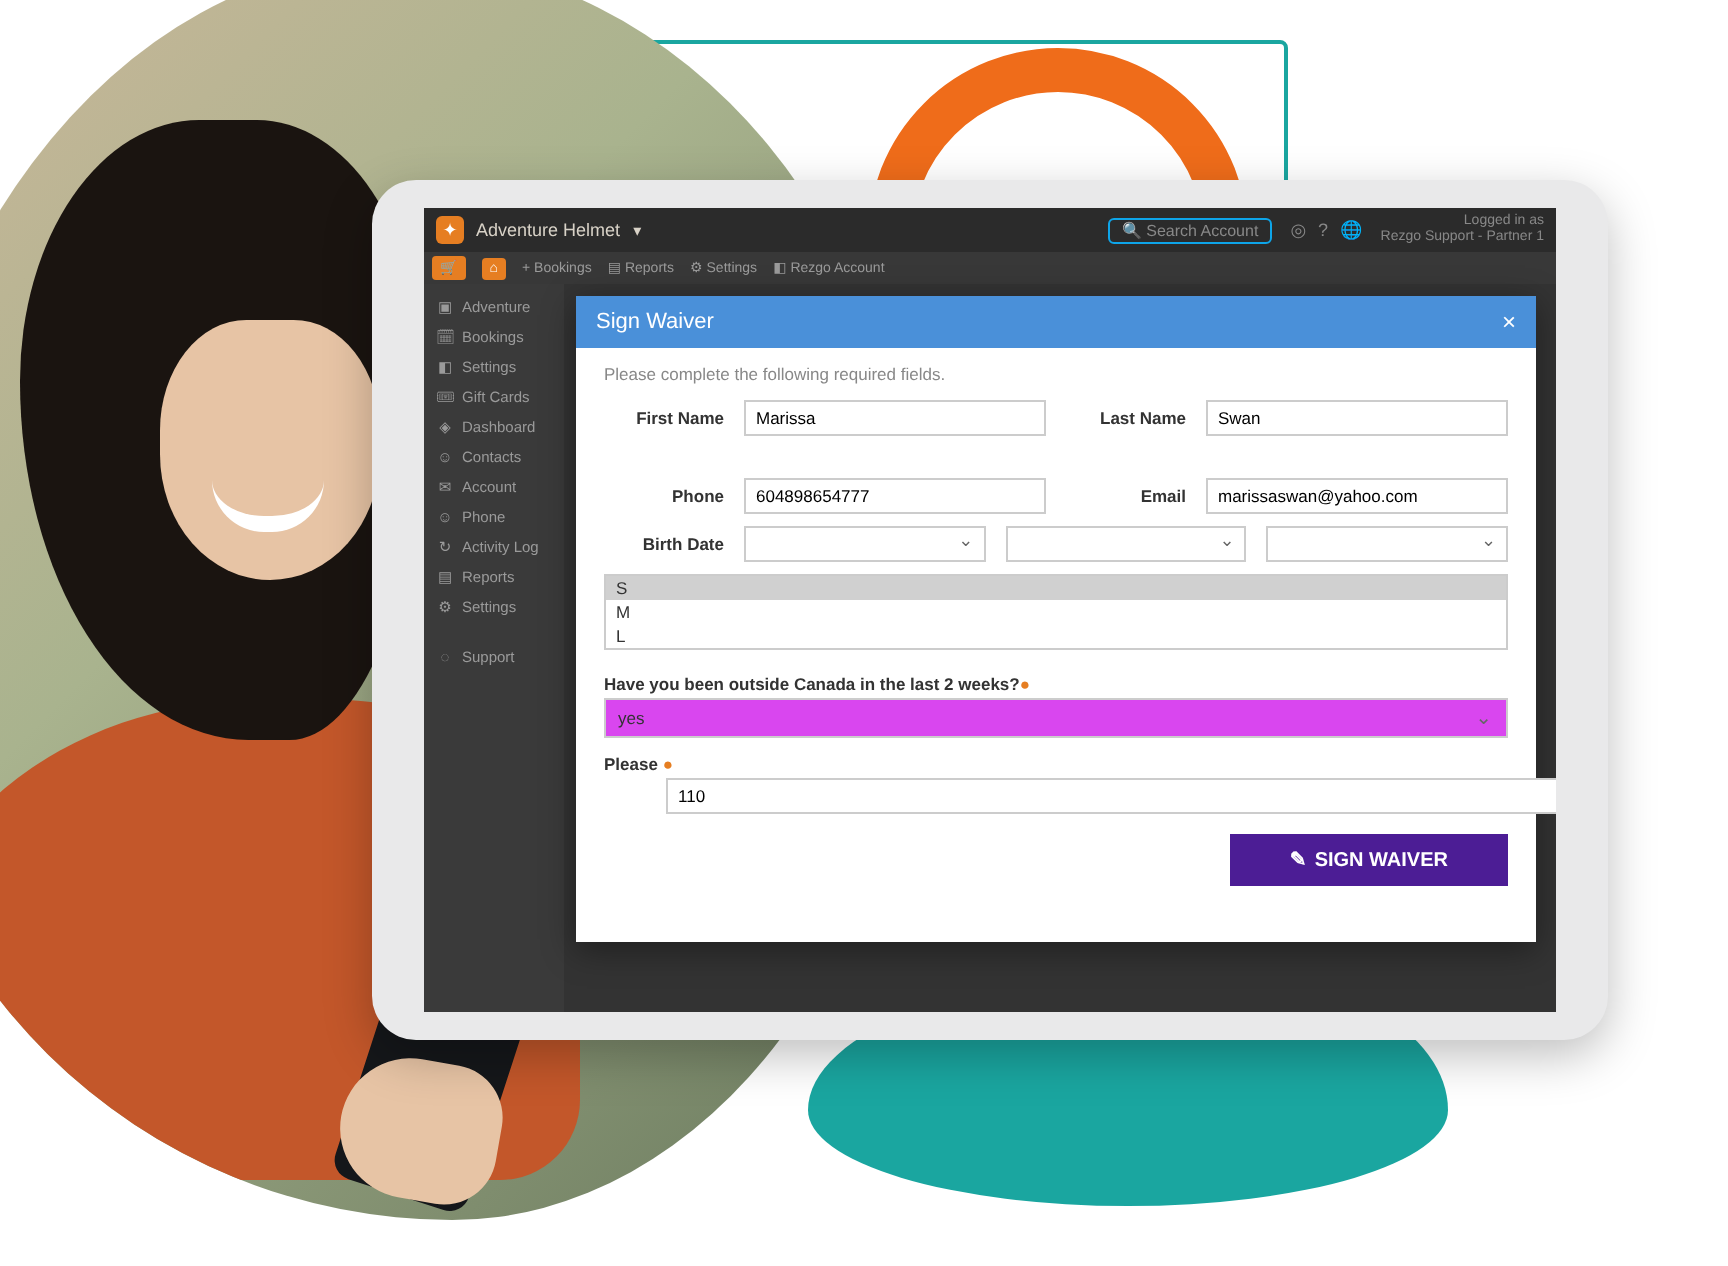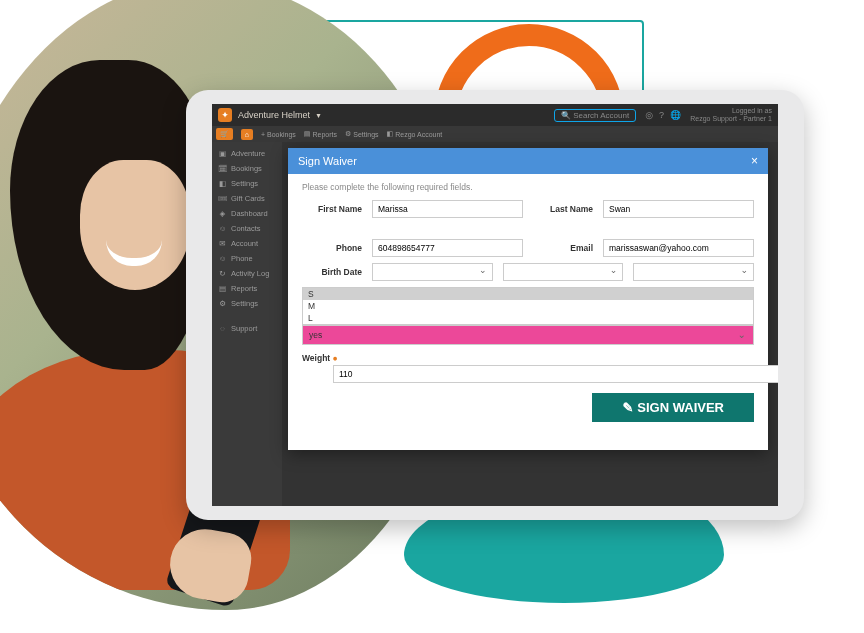--- a/index.html
+++ b/index.html
@@ -189,40 +189,40 @@
     padding:0;
   }
   .listbox div { padding:1px 5px; cursor:pointer; }
   .listbox div.selected { background:#d0d0d0; }
   .full-select {
     display:block;
     width:100%;
     border:1px solid #ccc;
     padding:4px 6px;
     font-size:8.5px;
-    background:#ec4899;
+    background:#d946ef;
     position:relative;
   }
   .full-select-wrap { position:relative; margin-bottom:8px;}
   .full-select-wrap::after {
     content:"⌄";
     position:absolute;
     right:8px; top:4px;
     font-size:10px;
     color:#666;
     pointer-events:none;
   }
   .sign-btn {
     display:block;
     margin-left:auto;
-    background:#0f766e;
+    background:#4c1d95;
     color:#fff;
     border:none;
     padding:7px 30px;
-    font-size:13px;
+    font-size:10px;
     font-weight:bold;
     cursor:pointer;
   }
   .sign-btn .pen { margin-right:4px; }
   
   .person {
     position:absolute;
     left:10px; top:70px;
     width:360px; height:500px;
   }
@@ -409,28 +409,31 @@
           <div class="select-wrap"><select class="form-input"><option></option></select></div>
           <div class="select-wrap"><select class="form-input"><option></option></select></div>
         </div>
 
         <div class="listbox">
           <div class="selected">S</div>
           <div>M</div>
           <div>L</div>
         </div>
 
+        <div class="section-label" style="margin-top:12px;">
+          <span>Have you been outside Canada in the last 2 weeks?</span><span class="req">●</span>
+        </div>
         <div class="full-select-wrap">
           <div class="full-select">
             <span>yes</span>
           </div>
         </div>
 
         <div class="section-label">
-          <span>Weight</span> <span class="req">●</span>
+          <span>Please</span> <span class="req">●</span>
         </div>
         <input class="form-input" style="width: 100%; margin-bottom: 10px; margin-left: 31px;" value="110">
 
         <button class="sign-btn">
           <span class="pen">✎</span><span>SIGN WAIVER</span>
         </button>
       </div>
     </div>
 
   </div>

